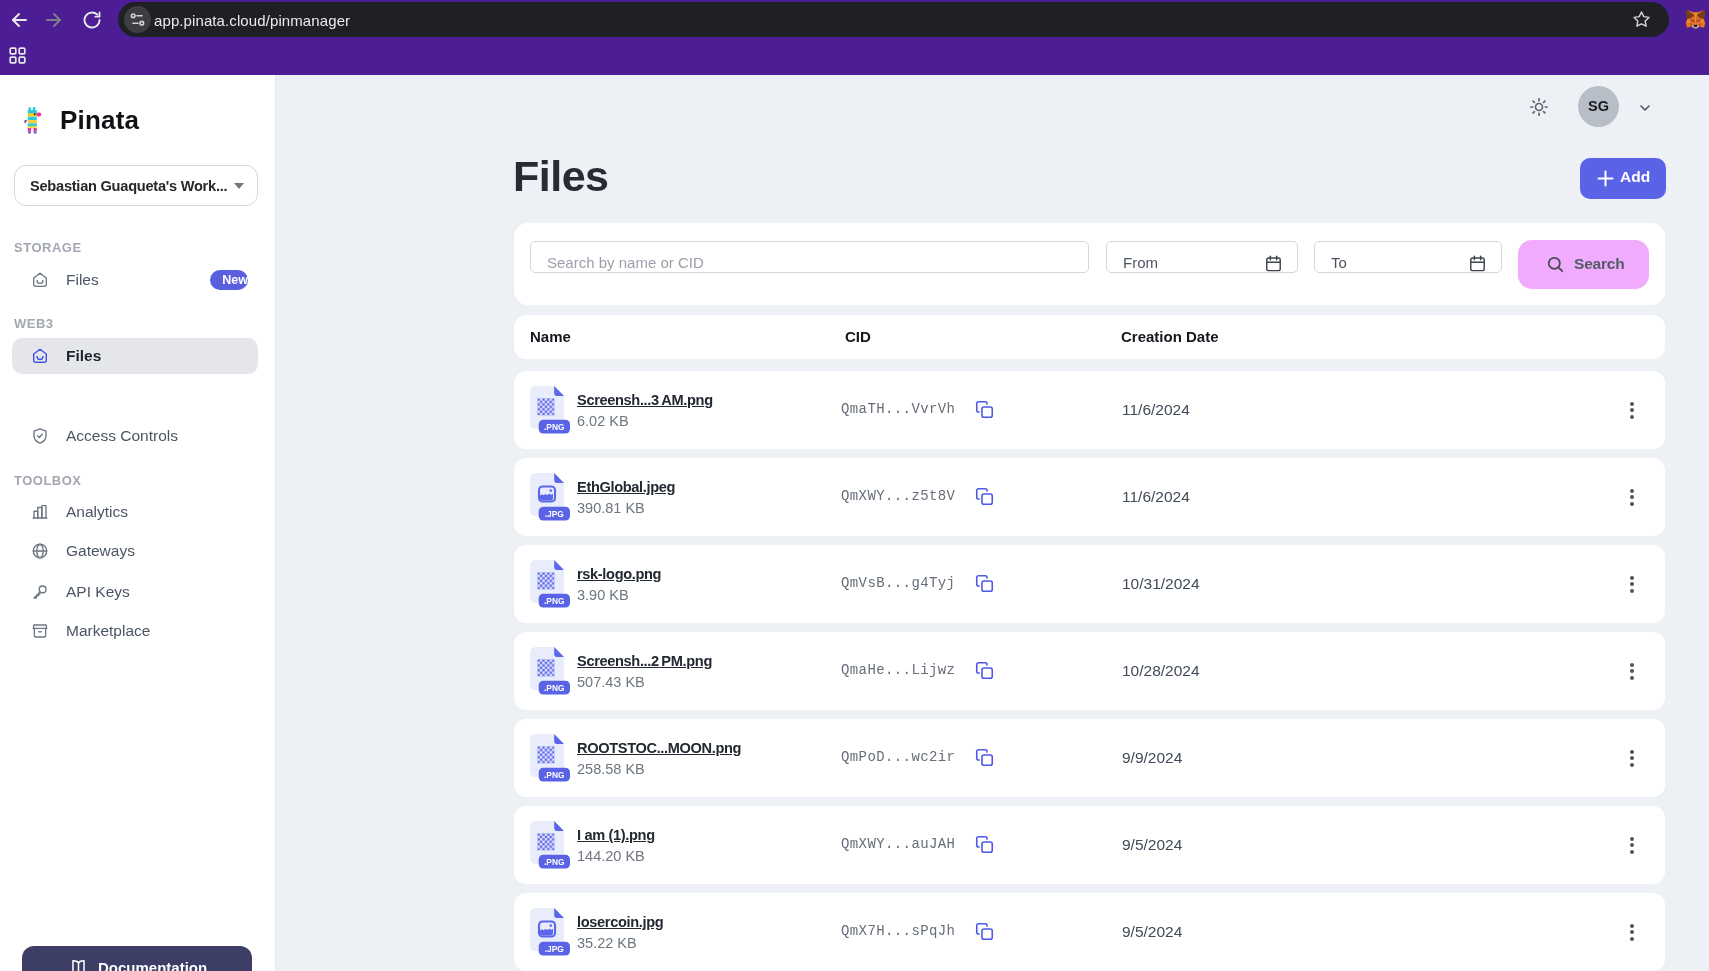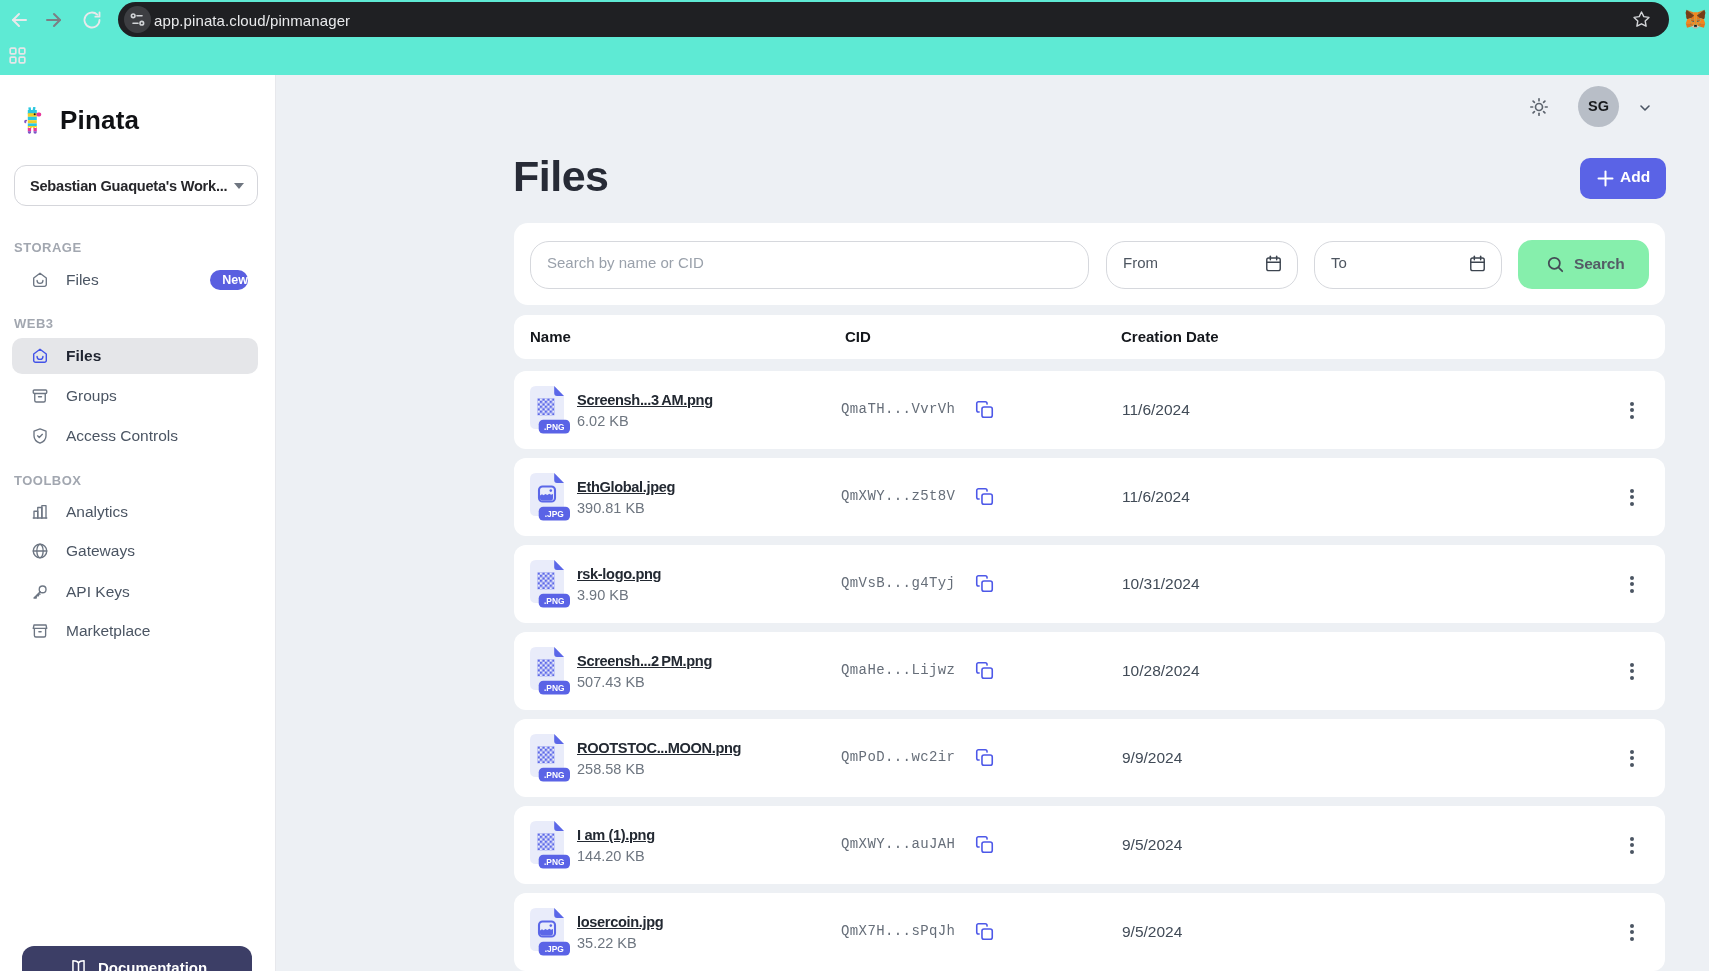--- a/index.html
+++ b/index.html
@@ -2,21 +2,21 @@
 <html><head>
 <meta charset="utf-8">
 <style>
   * { margin:0; padding:0; box-sizing:border-box; }
   html,body { width:1709px; height:971px; overflow:hidden; }
   body { font-family:"Liberation Sans", sans-serif; }
   .page { position:relative; width:1709px; height:971px; background:#edf0f4; }
   .abs { position:absolute; }
 
   
-  .chrome { position:absolute; left:0; top:0; width:1709px; height:75px; background:#5eead4; }
+  .chrome { position:absolute; left:0; top:0; width:1709px; height:75px; background:#4c1d95; }
   .urlbar { position:absolute; left:118px; top:2px; width:1551px; height:35px; border-radius:18px; background:#1f2023; }
   .tunecircle { position:absolute; left:6px; top:4px; width:27px; height:27px; border-radius:50%; background:#3d3e42; }
   .urltext { position:absolute; left:36px; top:10px; font-size:15px; color:#e9eaec; letter-spacing:0.1px; }
 
   
   .sidebar { position:absolute; left:0; top:75px; width:276px; height:896px; background:#ffffff; border-right:1px solid #e7e8ec; }
   .logotext { position:absolute; left:60px; top:105px; font-size:26px; font-weight:bold; color:#101114; letter-spacing:0.2px; }
   .wsdrop { position:absolute; left:14px; top:165px; width:244px; height:41px; border:1px solid #d5d6db; border-radius:12px; background:#fff; }
   .wsdrop .t { position:absolute; left:15px; top:12px; font-size:14.6px; font-weight:bold; color:#27272b; letter-spacing:-0.25px; }
   .wsdrop .c { position:absolute; right:13px; top:17px; width:0; height:0; border-left:5.5px solid transparent; border-right:5.5px solid transparent; border-top:6.5px solid #6f7680; }
@@ -30,24 +30,24 @@
   .docbtn { position:absolute; left:22px; top:946px; width:230px; height:44px; border-radius:12px; background:#3c3e66; color:#fff; }
   .docbtn .lb { position:absolute; left:76px; top:13px; font-size:15px; font-weight:bold; }
 
   
   .avatar { position:absolute; left:1578px; top:86px; width:41px; height:41px; border-radius:50%; background:#b8bec7; text-align:center; line-height:41px; font-size:14.5px; font-weight:bold; color:#17191c; }
   h1.files { position:absolute; left:513px; top:152px; font-size:43px; font-weight:bold; color:#272b36; letter-spacing:-0.5px; }
   .addbtn { position:absolute; left:1580px; top:158px; width:86px; height:41px; border-radius:10px; background:#5a63e6; }
   .addbtn .lb { position:absolute; left:40px; top:10px; font-size:15.5px; font-weight:bold; color:#fff; }
 
   .searchcard { position:absolute; left:514px; top:223px; width:1151px; height:82px; background:#fff; border-radius:14px; }
-  .inp { position:absolute; top:18px; height:48px; border:1px solid #d6d8dd; border-radius:19px; background:#fff; }
+  .inp { position:absolute; top:18px; height:32px; border:1px solid #d6d8dd; border-radius:5px; background:#fff; }
   .inp .ph { position:absolute; left:16px; top:12px; font-size:15px; color:#9aa1ab; }
   .inp .lab { position:absolute; left:16px; top:12px; font-size:15px; color:#4d5560; }
-  .searchbtn { position:absolute; left:1004px; top:17px; width:131px; height:49px; border-radius:14px; background:#86efac; }
+  .searchbtn { position:absolute; left:1004px; top:17px; width:131px; height:49px; border-radius:14px; background:#f0abfc; }
   .searchbtn .lb { position:absolute; left:56px; top:15px; font-size:15.5px; font-weight:bold; letter-spacing:-0.2px; color:#545c66; }
 
   .thead { position:absolute; left:514px; top:315px; width:1151px; height:44px; background:#fff; border-radius:12px; }
   .thead span { position:absolute; top:13px; font-size:15px; font-weight:bold; color:#14171c; }
 
   .row { position:absolute; left:514px; width:1151px; height:78px; background:#fff; border-radius:12px; }
   .fname { position:absolute; left:63px; top:21px; font-size:14.6px; font-weight:bold; letter-spacing:-0.35px; color:#232932;text-decoration:underline; }
   .fsize { position:absolute; left:63px; top:42px; font-size:14.5px; color:#6e7680; }
   .cid { position:absolute; left:327px; top:30px; font-family:"Liberation Mono", monospace; font-size:14px; letter-spacing:0.4px; color:#666e79; }
   .fdate { position:absolute; left:608px; top:30px; font-size:15.5px; color:#414b57; }
@@ -165,28 +165,20 @@
   </div>
 
   <div class="seclabel" style="top:316px">WEB3</div>
   <div class="navitem sel" style="top:338px">
     <svg class="ic" viewBox="0 0 24 24" fill="none" stroke="#4353e8" stroke-width="1.9" stroke-linejoin="round">
         <path d="M3.6 9.3 L12 3 l8.4 6.3 V18 a2.4 2.4 0 0 1 -2.4 2.4 H6 A2.4 2.4 0 0 1 3.6 18 Z"></path>
         <path d="M8.1 12.6 a3.9 3.9 0 0 0 7.8 0" stroke-linecap="round"></path>
       </svg>
     <span class="lb">Files</span>
   </div>
-  <div class="navitem" style="top:378px">
-    <svg class="ic" viewBox="0 0 24 24" fill="none" stroke="#6d7683" stroke-width="1.8" stroke-linejoin="round" stroke-linecap="round">
-        <rect x="3" y="4" width="18" height="4.6" rx="1.4"></rect>
-        <path d="M5 8.6 V18 a2 2 0 0 0 2 2 h10 a2 2 0 0 0 2 -2 V8.6"></path>
-        <path d="M10 13h4"></path>
-      </svg>
-    <span class="lb">Groups</span>
-  </div>
   <div class="navitem" style="top:418px">
     <svg class="ic" viewBox="0 0 24 24" fill="none" stroke="#6d7683" stroke-width="1.8" stroke-linejoin="round" stroke-linecap="round">
         <path d="M12 2.5 l8 3 v6.1 c0 5 -3.4 8.2 -8 9.9 -4.6 -1.7 -8 -4.9 -8 -9.9 V5.5 Z"></path>
         <path d="M8.8 11.8 l2.2 2.2 4.2 -4.2"></path>
       </svg>
     <span class="lb">Access Controls</span>
   </div>
 
   <div class="seclabel" style="top:473px">TOOLBOX</div>
   <div class="navitem" style="top:494px">

